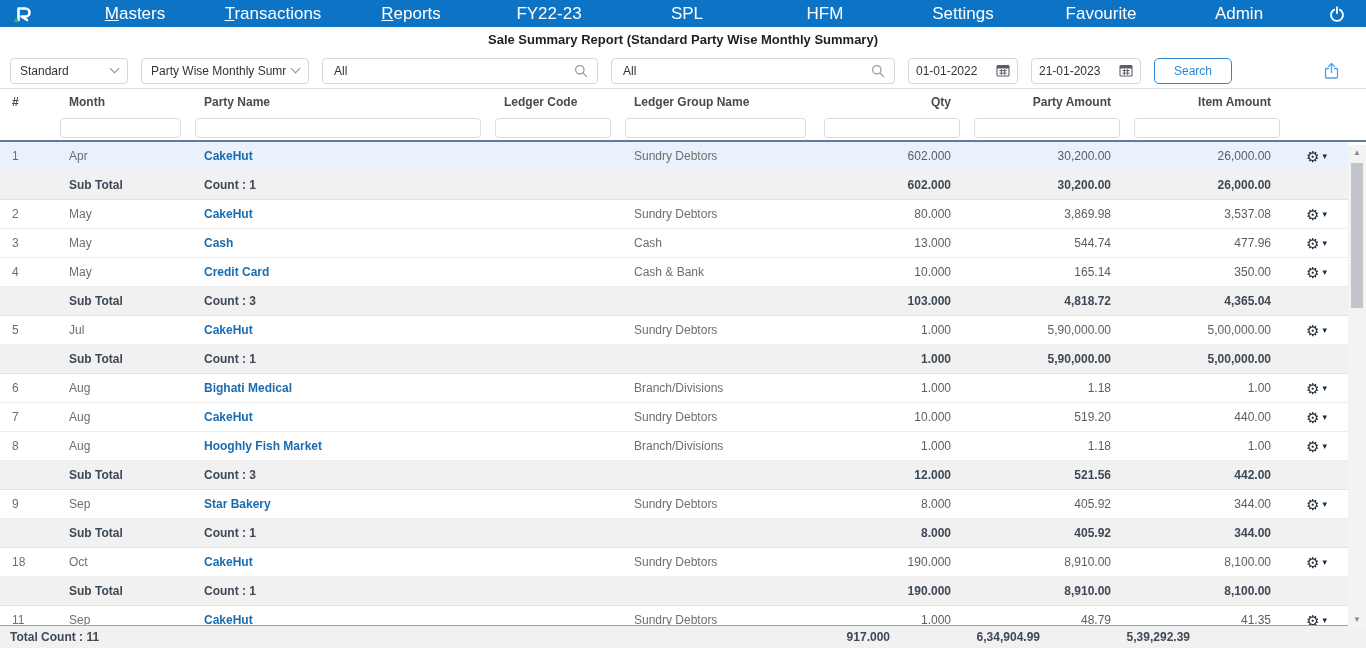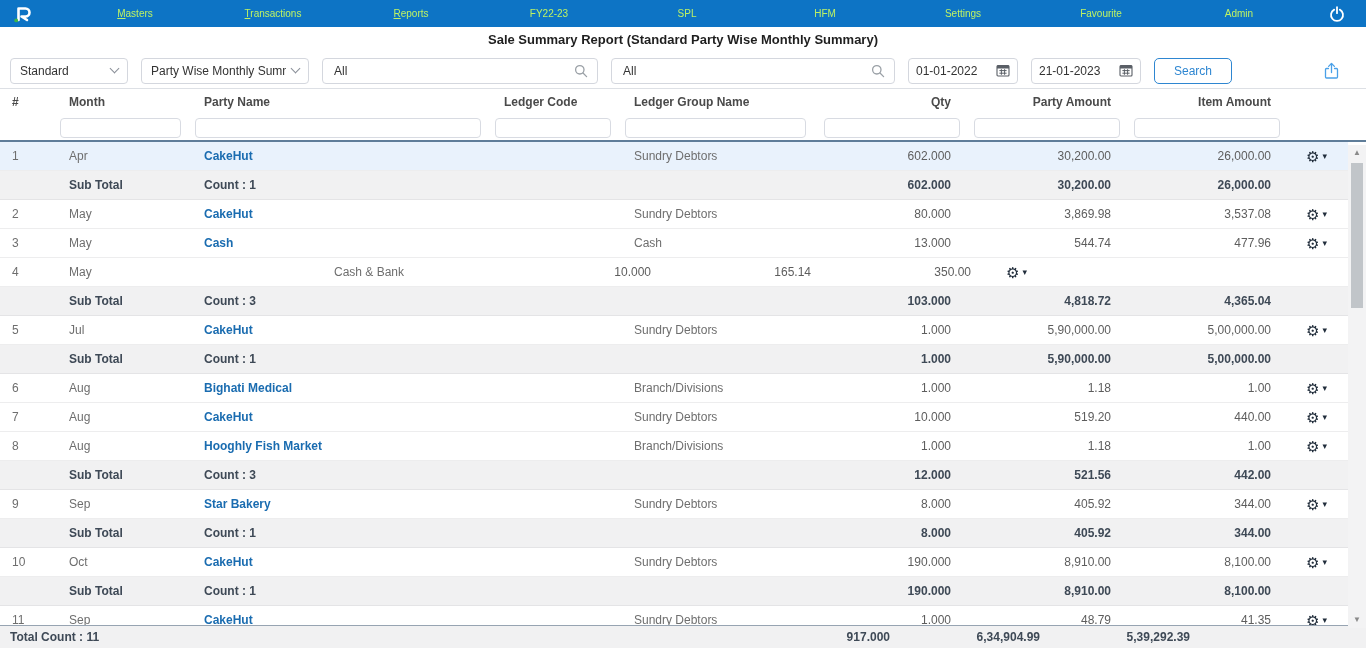--- a/index.html
+++ b/index.html
@@ -11,21 +11,21 @@
   }
   .page { position:relative; width:1366px; height:657px; }
 
   
   .navbar {
     height:27px; background:var(--navbar,#0d74c5);
     display:flex; align-items:center; color:#fff;
   }
   .logo { width:66px; padding-left:12px; display:flex; align-items:center; }
   .nav-items { flex:1; display:flex; align-items:center; }
-  .nav-item { flex:1; text-align:center; font-size:10px; color:#bef264; cursor:pointer; white-space:nowrap; }
+  .nav-item { flex:1; text-align:center; font-size:17px; color:#ffffff; cursor:pointer; white-space:nowrap; }
   .nav-item .u { text-decoration:underline; }
   .power { width:58px; text-align:center; cursor:pointer; display:flex; justify-content:center; }
 
   
   .titlebar {
     height:26px; line-height:26px; text-align:center;
     font-size:13px; font-weight:bold; color:#1f1f1f; background:#fff;
   }
 
   
@@ -295,20 +295,21 @@
     <div class="cell c-pamt">544.74</div>
     <div class="cell c-iamt">477.96</div>
     <div class="cell c-act">
       <span class="gear">⚙</span>
       <span class="caret">▾</span>
     </div>
   </div>
       <div class="row">
     <div class="cell c-num">4</div>
     <div class="cell c-month">May</div>
+    <div class="cell c-party">Credit Card</div>
     <div class="cell c-code"></div>
     <div class="cell c-group">Cash &amp; Bank</div>
     <div class="cell c-qty">10.000</div>
     <div class="cell c-pamt">165.14</div>
     <div class="cell c-iamt">350.00</div>
     <div class="cell c-act">
       <span class="gear">⚙</span>
       <span class="caret">▾</span>
     </div>
   </div>
@@ -420,21 +421,21 @@
     <div class="cell c-month">Sub Total</div>
     <div class="cell c-party">Count : 1</div>
     <div class="cell c-code"></div>
     <div class="cell c-group"></div>
     <div class="cell c-qty">8.000</div>
     <div class="cell c-pamt">405.92</div>
     <div class="cell c-iamt">344.00</div>
     <div class="cell c-act"></div>
   </div>
       <div class="row">
-    <div class="cell c-num">10</div>
+    <div class="cell c-num">18</div>
     <div class="cell c-month">Oct</div>
     <div class="cell c-party">CakeHut</div>
     <div class="cell c-code"></div>
     <div class="cell c-group">Sundry Debtors</div>
     <div class="cell c-qty">190.000</div>
     <div class="cell c-pamt">8,910.00</div>
     <div class="cell c-iamt">8,100.00</div>
     <div class="cell c-act">
       <span class="gear">⚙</span>
       <span class="caret">▾</span>

